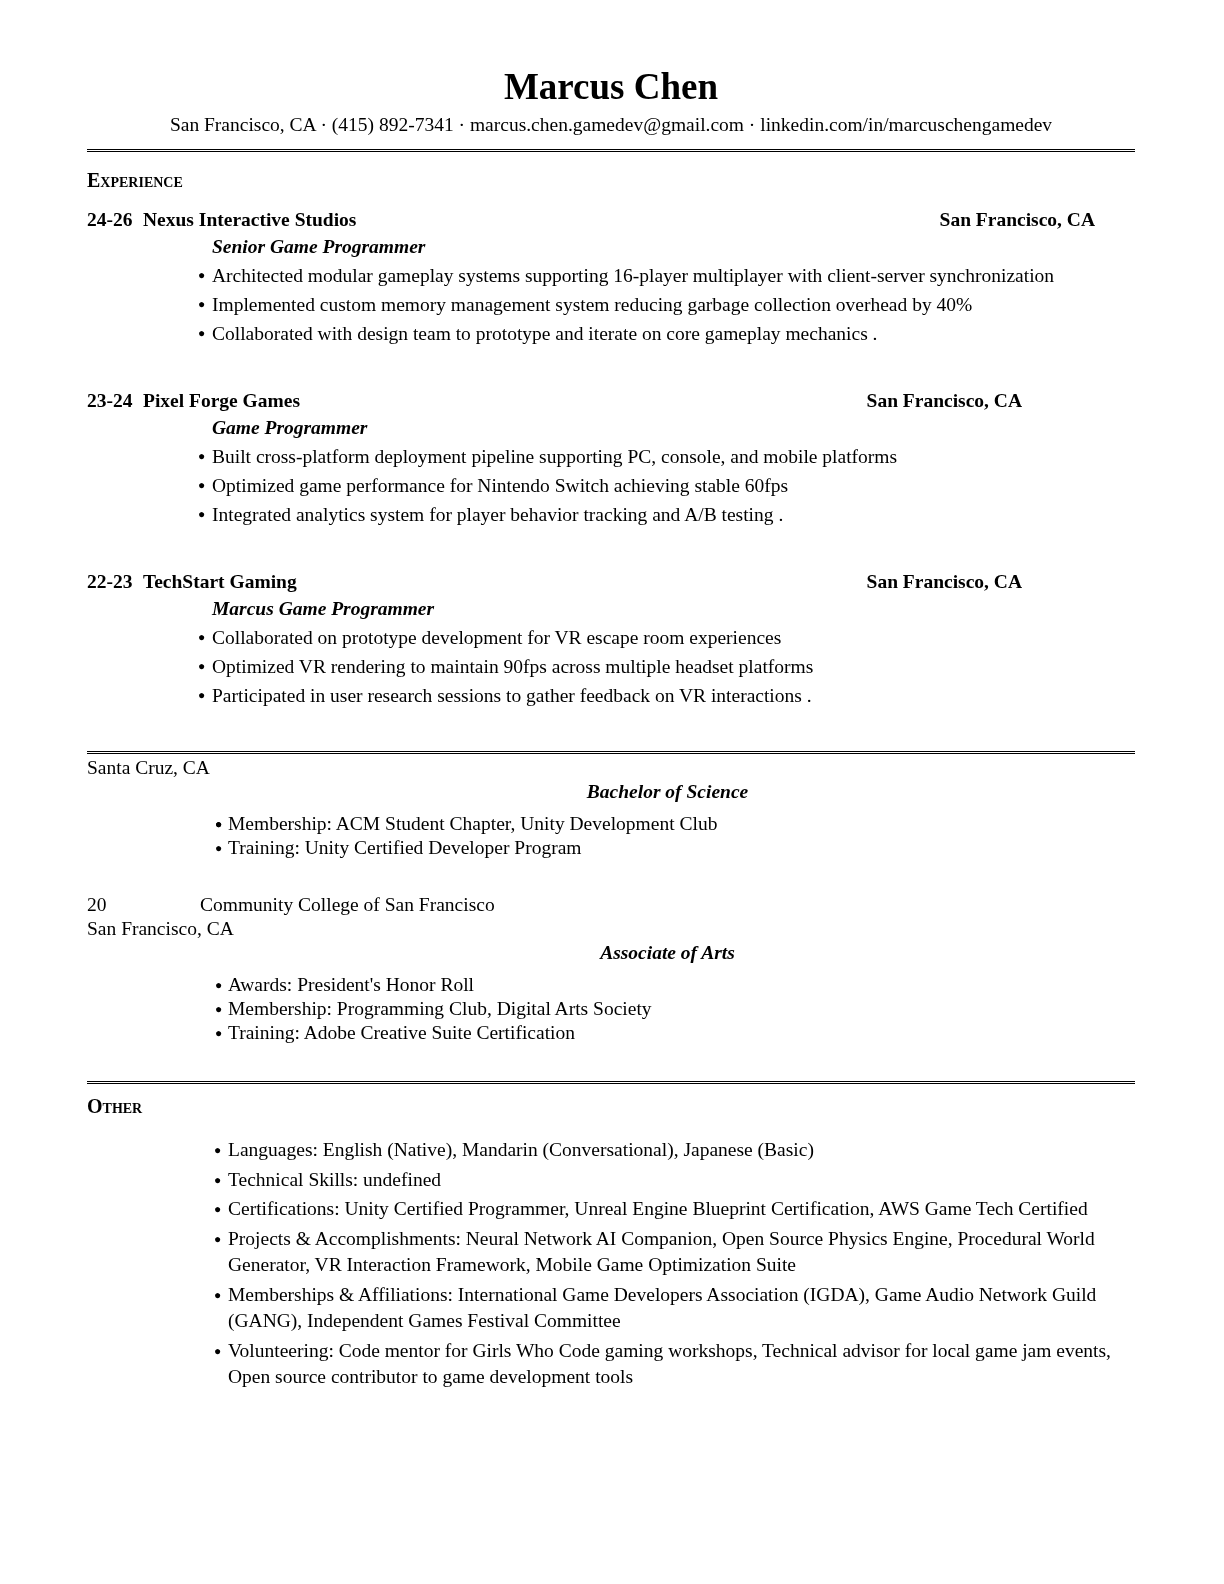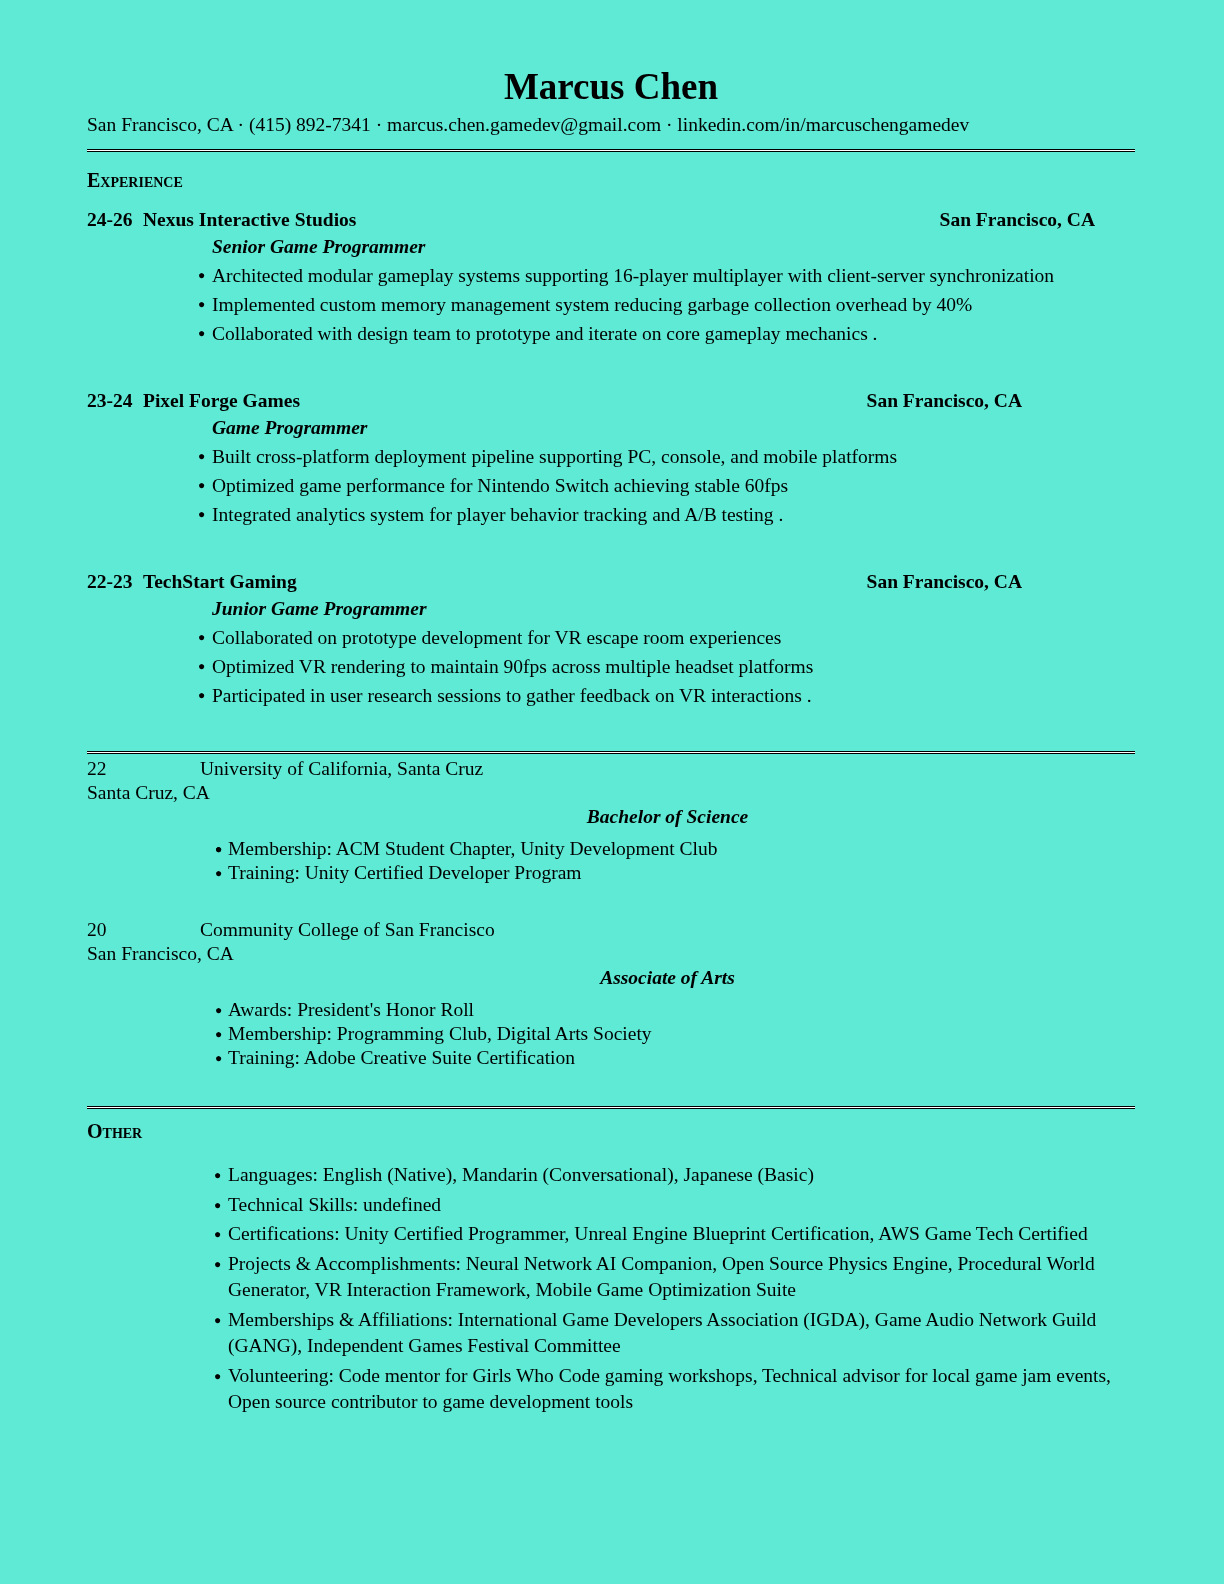--- a/index.html
+++ b/index.html
@@ -1,28 +1,28 @@
 <!DOCTYPE html>
 <html><head>
 <meta charset="utf-8">
 <style>
   html,body { margin:0; padding:0; background:#e8e8e8; }
   .page {
     position:relative;
     width:1224px; height:1584px;
-    background:#5eead4;
+    background:#ffffff;
     font-family:"Liberation Serif", serif;
     color:#000;
     margin:0 auto;
     overflow:hidden;
   }
   .content { position:absolute; left:87px; top:0; width:1048px; }
 
   .name { padding-top:66px; font-size:37px; font-weight:700; line-height:42px; text-align:center; }
-  .contact { margin-top:4px; font-size:19.5px; line-height:26px; text-align:left; }
+  .contact { margin-top:4px; font-size:19.5px; line-height:26px; text-align:center; }
 
   .rule { border:none; border-top:1.4px solid #000; border-bottom:1.4px solid #000; height:1px; background:#fff; margin:0; }
   .rule1 { margin-top:11px; }
   .rule2 { margin-top:42px; }
   .rule3 { margin-top:36px; }
 
   .section-heading { font-size:20px; font-weight:700; font-variant:small-caps; line-height:27px; }
   .xp-heading { margin-top:15px; }
   .edu-heading { margin-top:8px; margin-left:109px; }
   .other-heading { margin-top:9px; }
@@ -91,35 +91,32 @@
         <li><span class="blt">●</span><span>Optimized game performance for Nintendo Switch achieving stable 60fps</span></li>
         <li><span class="blt">●</span><span>Integrated analytics system for player behavior tracking and A/B testing .</span></li>
       </ul>
     </div>
 
     <div class="xp-entry xp-e3">
       <div class="xp-head">
         <span class="xp-dates">22-23</span><span class="xp-company">TechStart Gaming</span>
         <span class="xp-location loc-far">San Francisco, CA</span>
       </div>
-      <div class="xp-role">Junior Game Programmer</div>
+      <div class="xp-role">Marcus Game Programmer</div>
       <ul class="xp-bullets">
         <li><span class="blt">●</span><span>Collaborated on prototype development for VR escape room experiences</span></li>
         <li><span class="blt">●</span><span>Optimized VR rendering to maintain 90fps across multiple headset platforms</span></li>
         <li><span class="blt">●</span><span>Participated in user research sessions to gather feedback on VR interactions .</span></li>
       </ul>
     </div>
 
     <hr class="rule rule2">
 
 
     <div class="edu-entry edu-e1">
-      <div class="edu-line1">
-        <span class="edu-year">22</span><span>University of California, Santa Cruz</span>
-      </div>
       <div class="edu-city">Santa Cruz, CA</div>
       <div class="edu-degree">Bachelor of Science</div>
       <ul class="edu-bullets">
         <li><span class="blt">●</span></li>
         <li><span class="blt">●</span><span>Membership: ACM Student Chapter, Unity Development Club</span></li>
         <li><span class="blt">●</span><span>Training: Unity Certified Developer Program</span></li>
       </ul>
     </div>
 
     <div class="edu-entry edu-e2">

